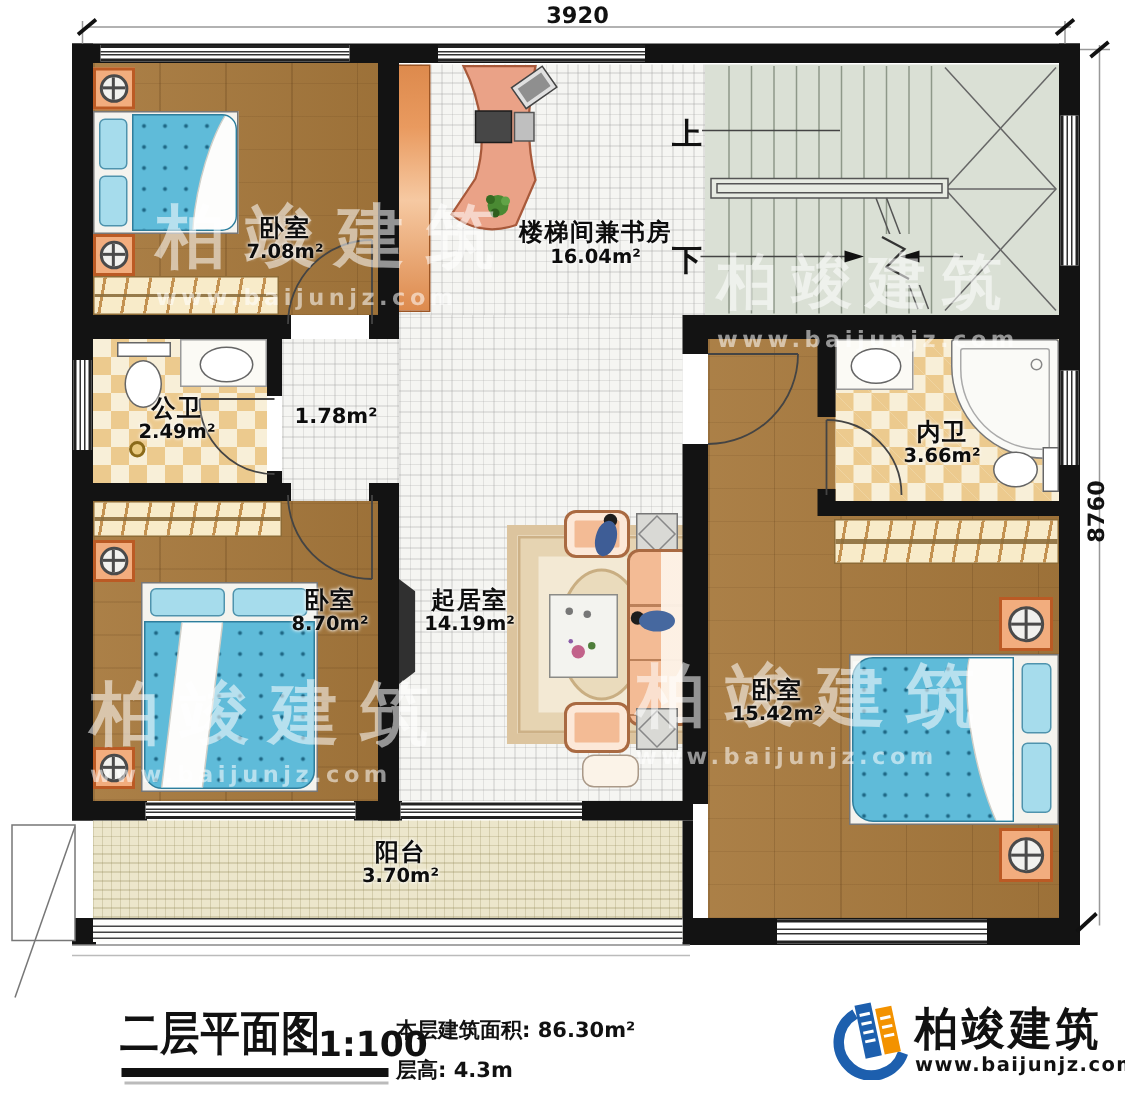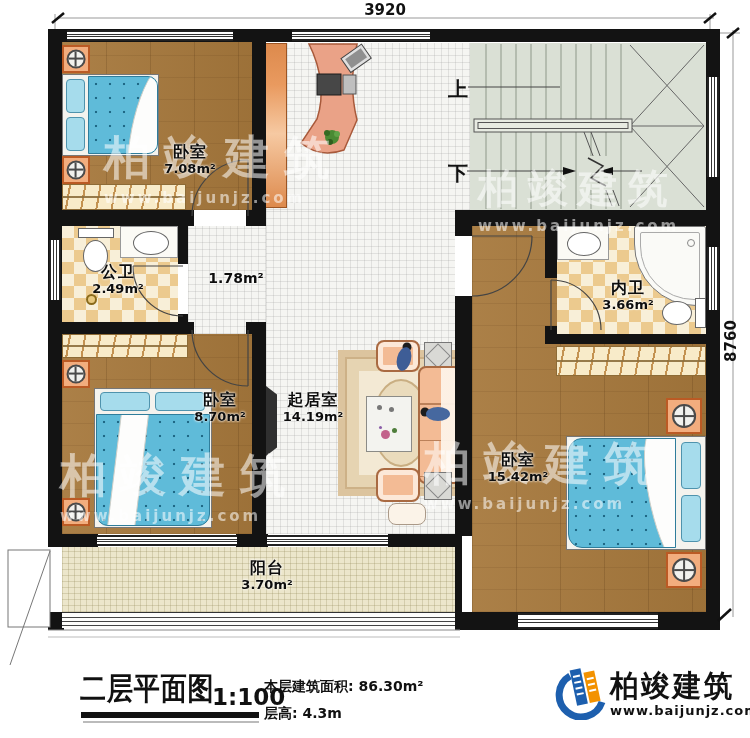--- a/index.html
+++ b/index.html
@@ -324,25 +324,29 @@
   </div>
   <div class="wm wm-white" style="left:424px;top:440px;">
     <span class="wm-name">柏竣建筑</span>
     <span class="wm-site">www.baijunjz.com</span>
   </div>
 
   <div class="room-label" style="left:190px;top:142px">
     <span class="rn">卧室</span>
     <span class="ra">7.08m²</span>
   </div>
+  <div class="room-label" style="left:397px;top:145px">
+    <span class="rn">楼梯间兼书房</span>
+    <span class="ra">16.04m²</span>
+  </div>
   <div class="room-label" style="left:118px;top:262px">
     <span class="rn">公卫</span>
     <span class="ra">2.49m²</span>
   </div>
-  <div class="room-label" style="left:236px;top:270px">
+  <div class="room-label" style="left:224px;top:270px">
     <span class="ra" style="font-size:14px">1.78m²</span>
   </div>
   <div class="room-label" style="left:628px;top:278px">
     <span class="rn">内卫</span>
     <span class="ra">3.66m²</span>
   </div>
   <div class="room-label" style="left:220px;top:390px">
     <span class="rn">卧室</span>
     <span class="ra">8.70m²</span>
   </div>

